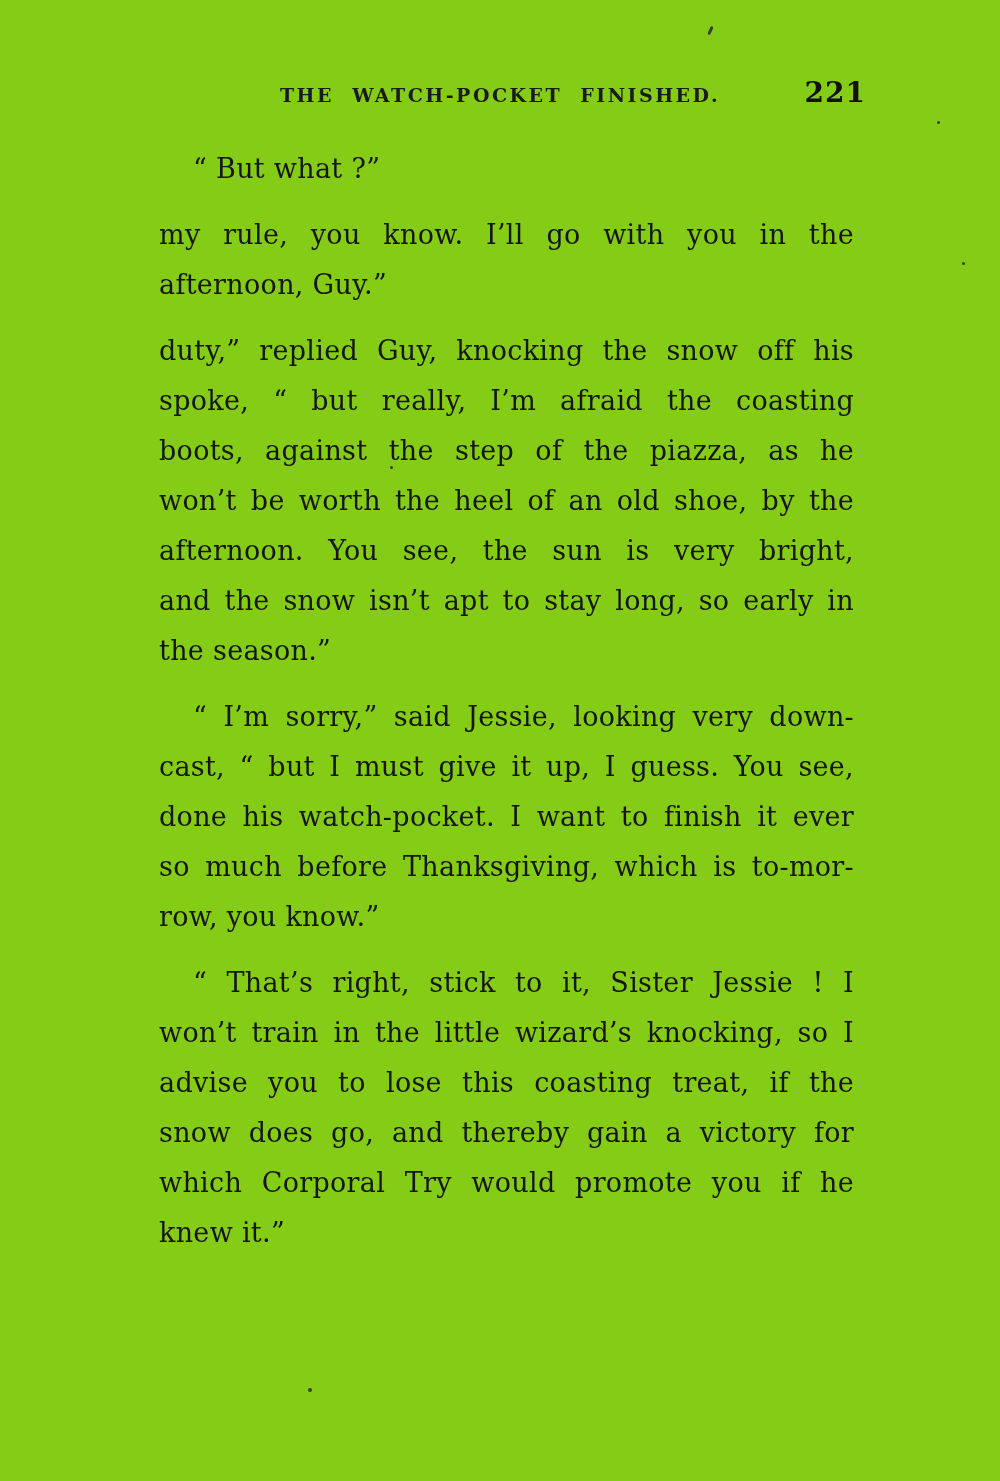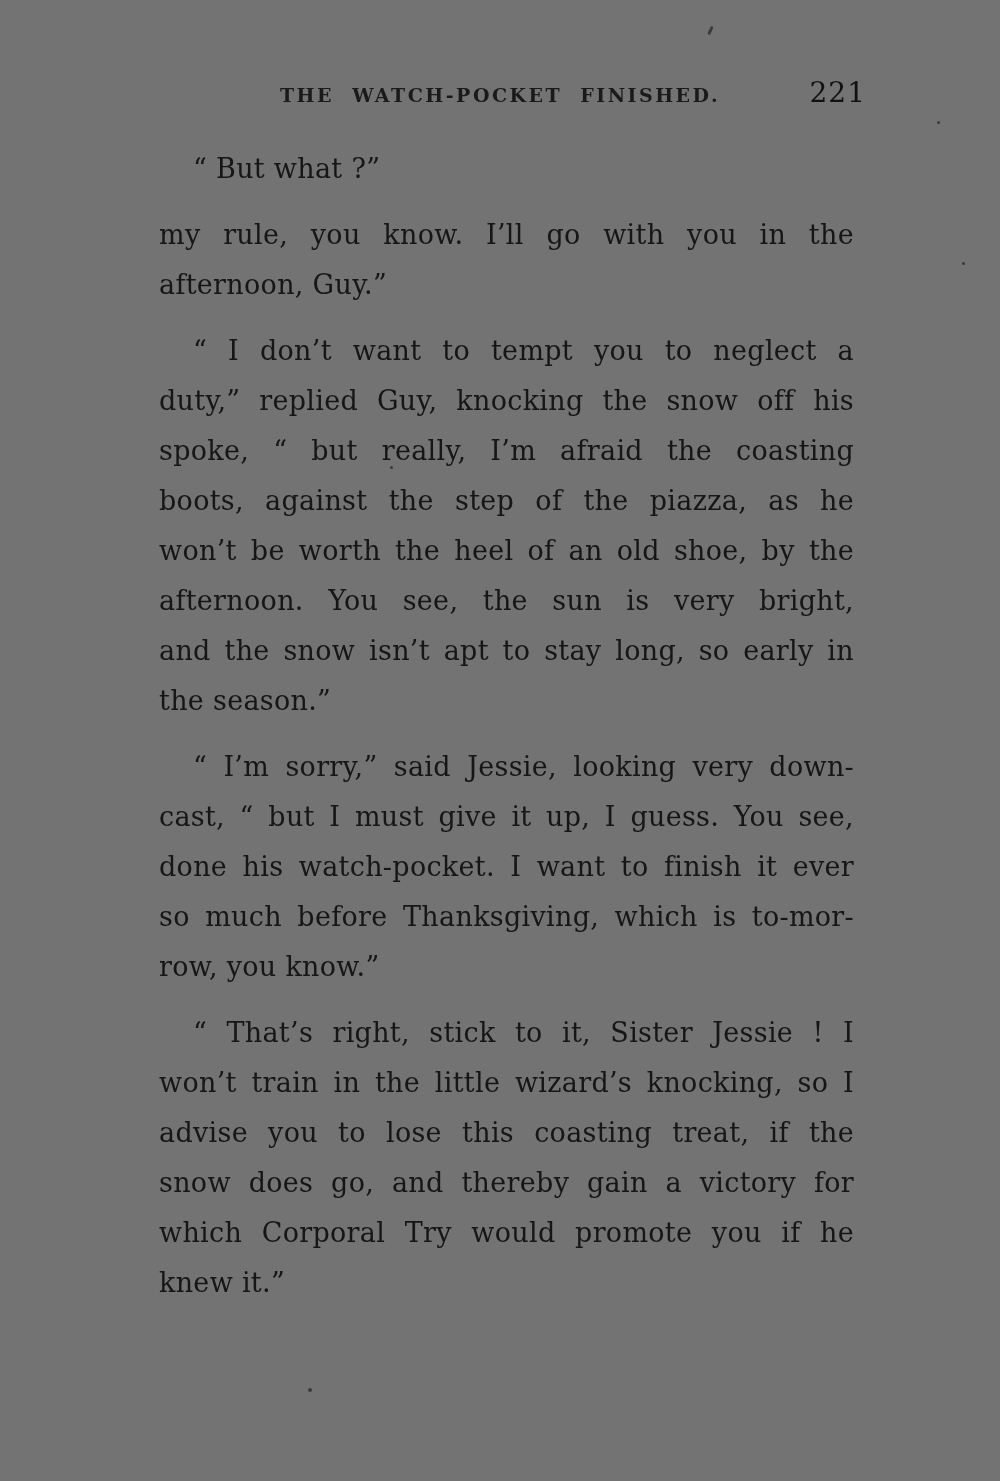--- a/index.html
+++ b/index.html
@@ -9,21 +9,21 @@
   body {
     width: 1000px;
     height: 1481px;
     position: relative;
     background: #f4f4f2;
     font-family: "DejaVu Serif", serif;
   }
   .page {
     position: absolute;
     inset: 0;
-    background: #737373;
+    background: #84cc16;
     color: #151515;
     overflow: hidden;
   }
   
   .running-header {
     position: absolute;
     top: 76px;
     left: 130px;
     right: 130px;
     height: 40px;
@@ -35,21 +35,21 @@
     letter-spacing: 2.5px;
     word-spacing: 9px;
     padding-top: 8px;
     color: #1a1a1a;
   }
   .running-header .page-number {
     position: absolute;
     right: 4px;
     top: 0px;
     font-size: 28px;
-    font-weight: 400;
+    font-weight: 700;
     letter-spacing: 1px;
     color: #111;
   }
   
   .body-text {
     position: absolute;
     top: 128px;
     left: 143px;
     width: 727px;
     font-size: 27px;
@@ -92,21 +92,20 @@
     <div class="para">
       <div class="line first last">“ But what ?”</div>
     </div>
 
     <div class="para">
       <div class="line">my rule, you know.  I’ll go with you in the</div>
       <div class="line last">afternoon, Guy.”</div>
     </div>
 
     <div class="para">
-      <div class="line first">“ I don’t want to tempt you to neglect a</div>
       <div class="line">duty,” replied Guy, knocking the snow off his</div>
       <div class="line">spoke, “ but really, I’m afraid the coasting</div>
       <div class="line">boots, against the step of the piazza, as he</div>
       <div class="line">won’t be worth the heel of an old shoe, by the</div>
       <div class="line">afternoon.  You see, the sun is very bright,</div>
       <div class="line">and the snow isn’t apt to stay long, so early in</div>
       <div class="line last">the season.”</div>
     </div>
 
     <div class="para">

